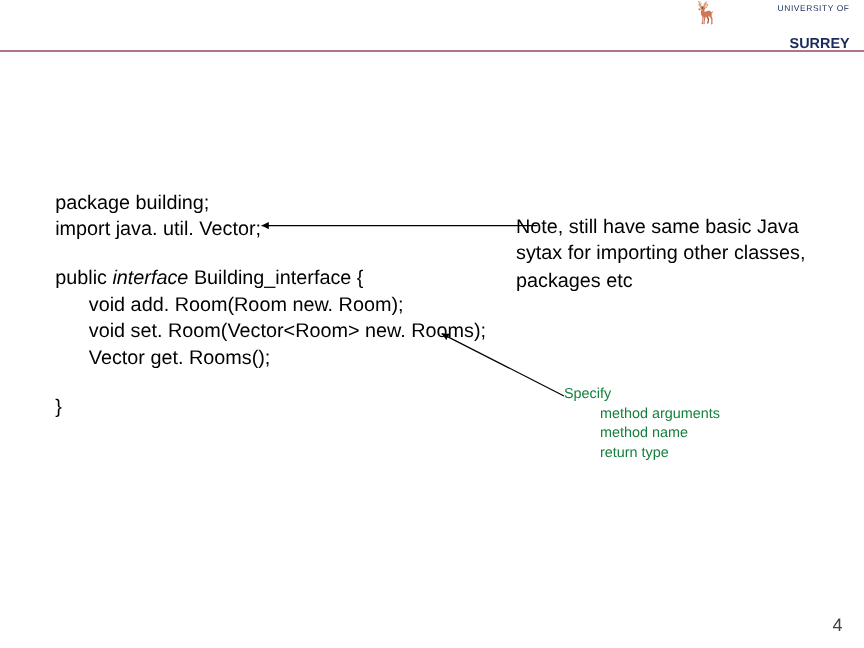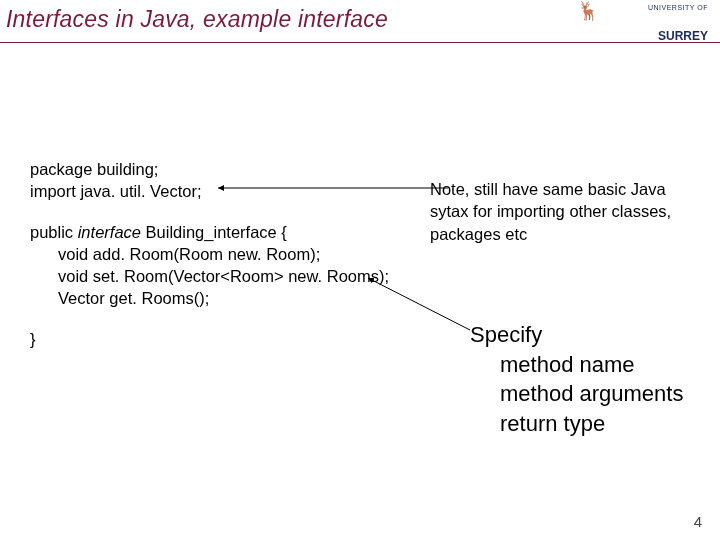--- a/index.html
+++ b/index.html
@@ -55,43 +55,43 @@
   }
   .logo .stag {
     position: absolute;
     right: 108px;
     top: -2px;
     font-size: 18px;
     color: #b59a3a;
   }
   .code {
     position: absolute;
-    left: 30px;
+    left: 46px;
     top: 158px;
     font-size: 16.5px;
     line-height: 1.35;
     white-space: nowrap;
   }
   .code .indent { display:inline-block; width: 28px; }
   .italic { font-style: italic; }
   .note {
     position: absolute;
     left: 430px;
     top: 178px;
     width: 250px;
     font-size: 16.5px;
     line-height: 1.35;
   }
   .spec {
     position: absolute;
     left: 470px;
     top: 320px;
-    font-size: 22px;
+    font-size: 12px;
     line-height: 1.35;
-    color: #000000;
+    color: #15803d;
   }
   .spec .sub { padding-left: 30px; display:block; }
   .pagenum {
     position: absolute;
     right: 18px;
     bottom: 10px;
     font-size: 15px;
     color: #444;
   }
   svg.arrows {
@@ -99,21 +99,20 @@
     left: 0; top: 0;
     width: 720px; height: 540px;
     pointer-events: none;
   }
 </style>
 </head>
 <body>
 
 <div class="slide">
 
-  <div class="title">Interfaces in Java, example interface</div>
   <div class="title-rule"></div>
 
   <div class="logo">
     <span class="stag">🦌</span>
     <div class="uni">UNIVERSITY OF</div>
     <div class="surrey">SURREY</div>
   </div>
 
   <div class="code">
     <div>package building;</div>
@@ -128,22 +127,22 @@
     <div><span class="indent"></span><span>void set. Room(Vector&lt;Room&gt; new. Rooms);</span></div>
     <div><span class="indent"></span><span>Vector get. Rooms();</span></div>
     <div style="height:18px"></div>
     <div>}</div>
   </div>
 
   <div class="note">Note, still have same basic Java sytax for importing other classes, packages etc</div>
 
   <div class="spec">
     <div>Specify</div>
+    <span class="sub">method arguments</span>
     <span class="sub">method name</span>
-    <span class="sub">method arguments</span>
     <span class="sub">return type</span>
   </div>
 
   <svg class="arrows">
     <defs>
       <marker id="ah" markerWidth="8" markerHeight="8" refX="6" refY="3" orient="auto">
         <path d="M0,0 L6,3 L0,6 Z" fill="#000"></path>
       </marker>
     </defs>
     <line x1="448" y1="188" x2="218" y2="188" stroke="#000" stroke-width="1" marker-end="url(#ah)"></line>

